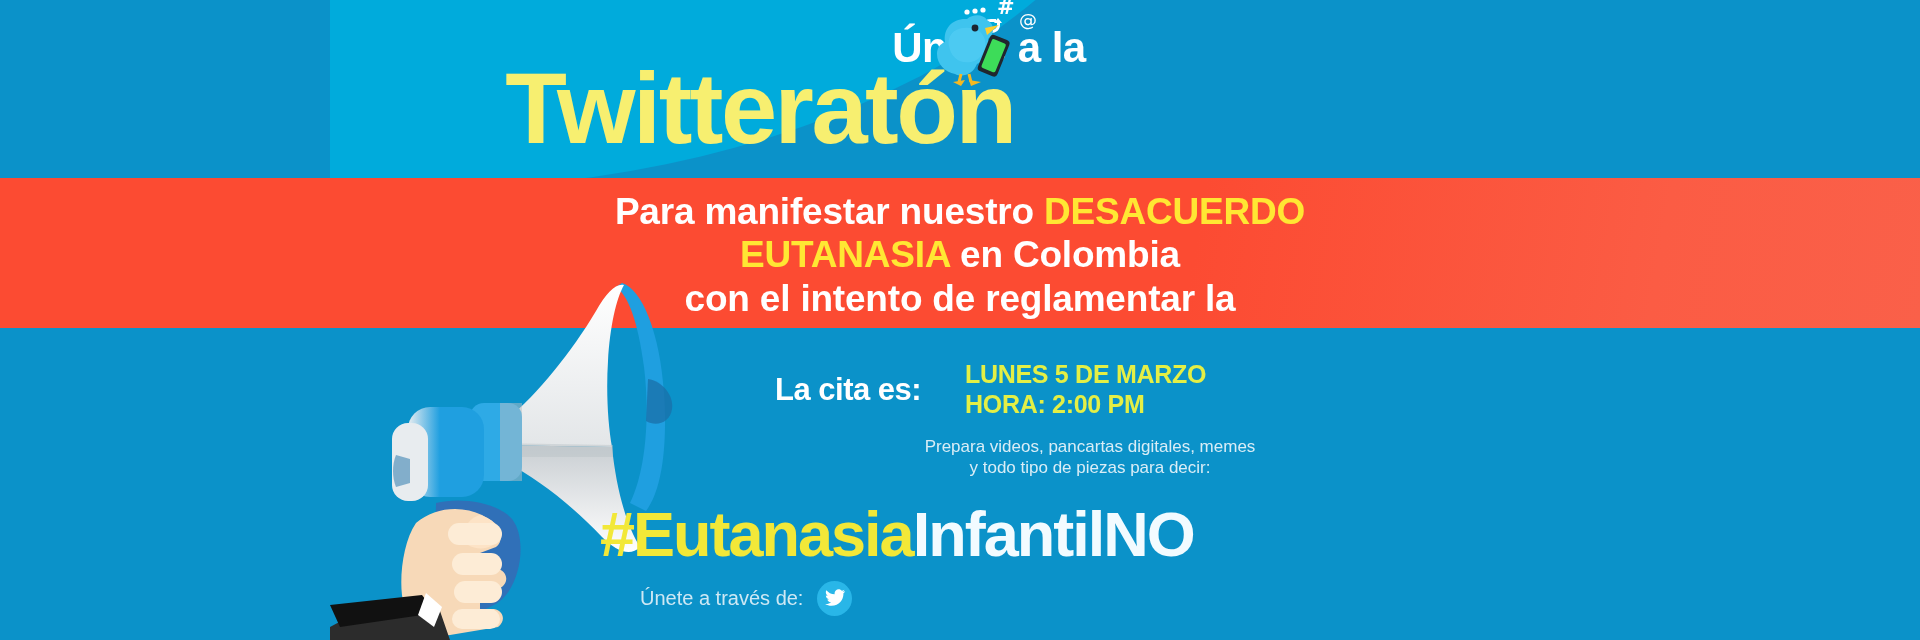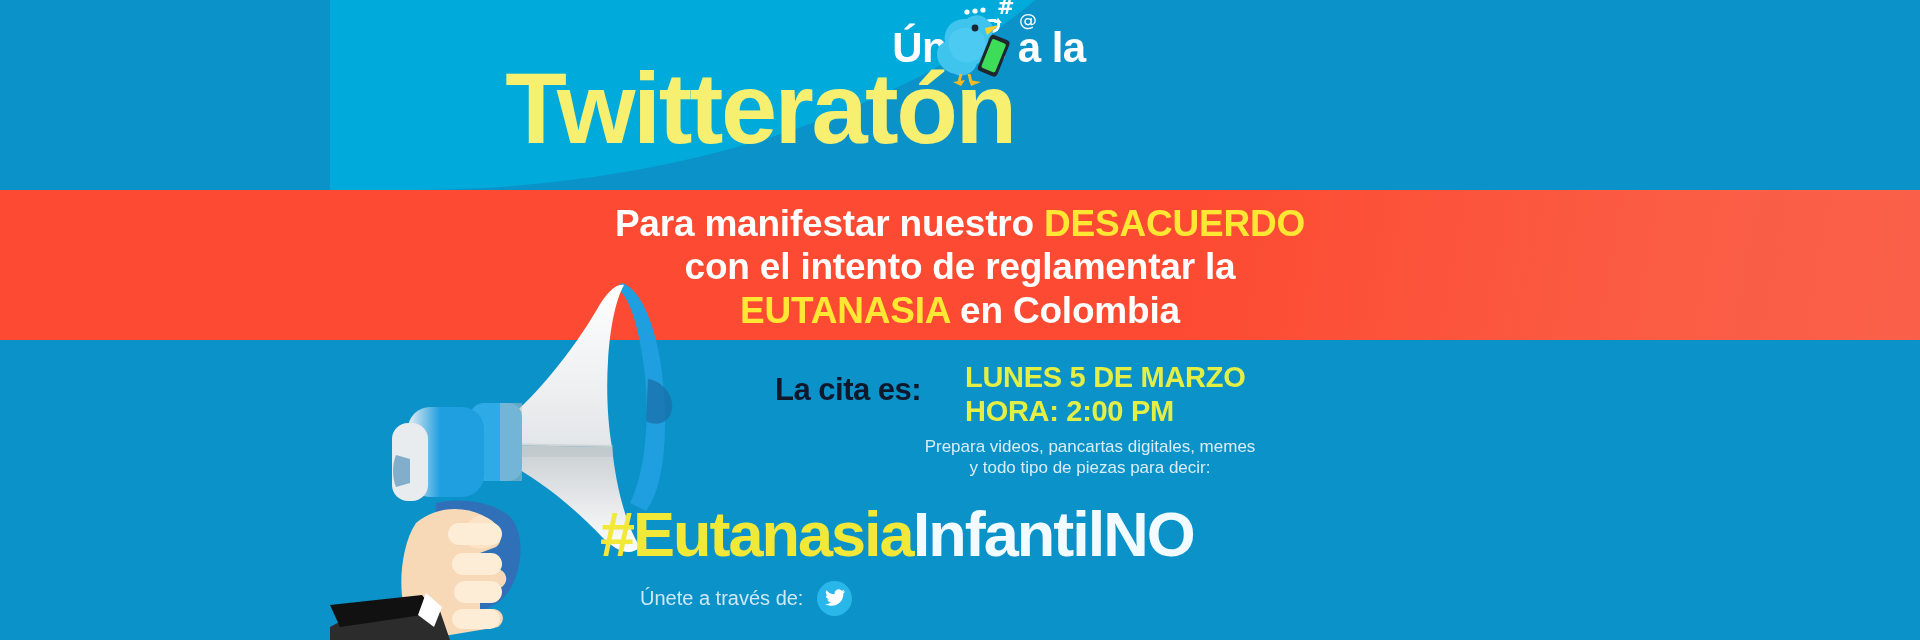--- a/index.html
+++ b/index.html
@@ -34,21 +34,20 @@
   }
 
   
   .red-band {
     position: absolute;
     left: 0;
     top: 178px;
     width: 1920px;
     height: 150px;
     background: linear-gradient(100deg, #fc4b32 0%, #fc4b32 62%, #fb5c44 86%, #fa6049 100%);
-    margin-top: 12px;
   }
   .red-band .band-text {
     position: absolute;
     left: 0;
     top: 0;
     width: 1920px;
     text-align: center;
     padding-top: 12px;
     line-height: 1.17;
     font-size: 37px;
@@ -105,28 +104,28 @@
     top: 360px;
     width: 900px;
     height: 62px;
   }
   .cita-label {
     position: absolute;
     left: 135px;
     top: 12px;
     font-size: 31px;
     font-weight: bold;
-    color: #0f172a;
+    color: #ffffff;
     letter-spacing: -0.5px;
   }
   .cita-when {
     position: absolute;
     left: 325px;
     top: 0px;
-    font-size: 29px;
+    font-size: 25px;
     font-weight: bold;
     color: #e4ef45;
     line-height: 1.18;
     letter-spacing: -0.3px;
     white-space: pre-line;
   }
   .prepara {
     position: absolute;
     left: 640px;
     top: 437px;
@@ -240,24 +239,24 @@
     </svg>
   </div>
 
   <div class="title-main">Twitteratón</div>
 
   <div class="red-band">
     <div class="band-text">
       <div>
         <span>Para manifestar nuestro </span><span class="band-em">DESACUERDO</span>
       </div>
-      <div>con el intento de reglamentar la</div>
       <div>
         <span class="band-em">EUTANASIA</span><span> en Colombia</span>
       </div>
+      <div>con el intento de reglamentar la</div>
     </div>
   </div>
 
   <div class="megaphone">
     <svg width="380" height="365" viewBox="0 0 380 365" xmlns="http://www.w3.org/2000/svg">
       <defs>
         <linearGradient id="coneTop" x1="0" y1="0" x2="0" y2="1">
           <stop offset="0%" stop-color="#ffffff"></stop>
           <stop offset="100%" stop-color="#e3e6e8"></stop>
         </linearGradient>

